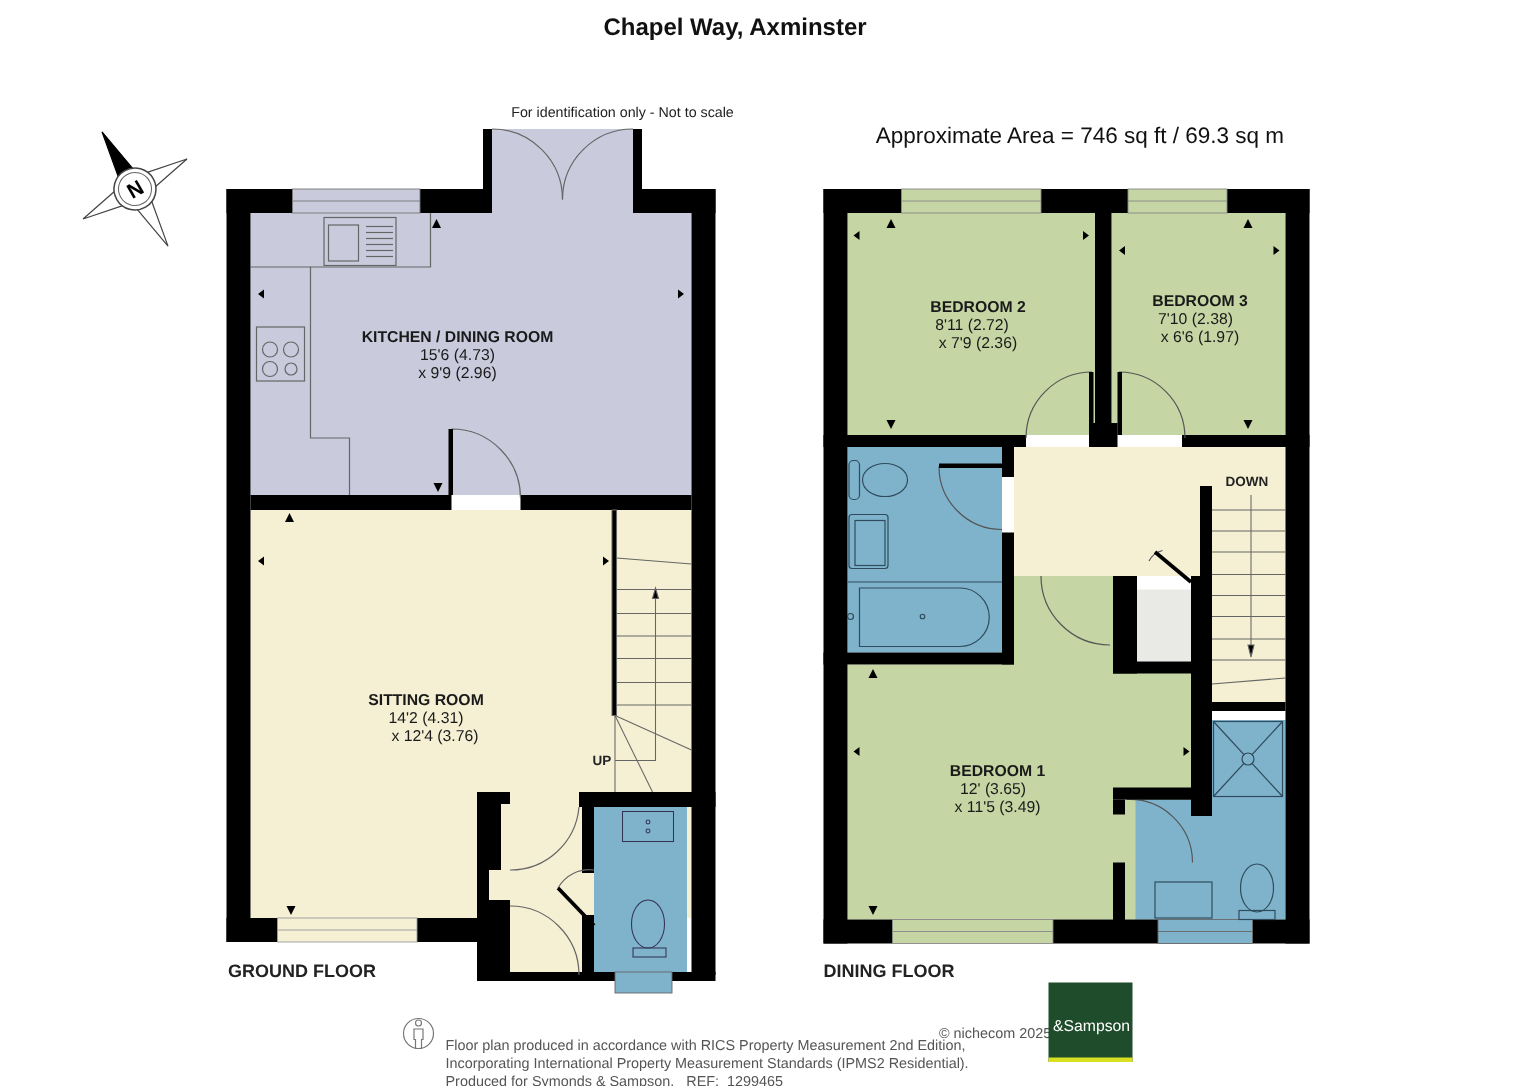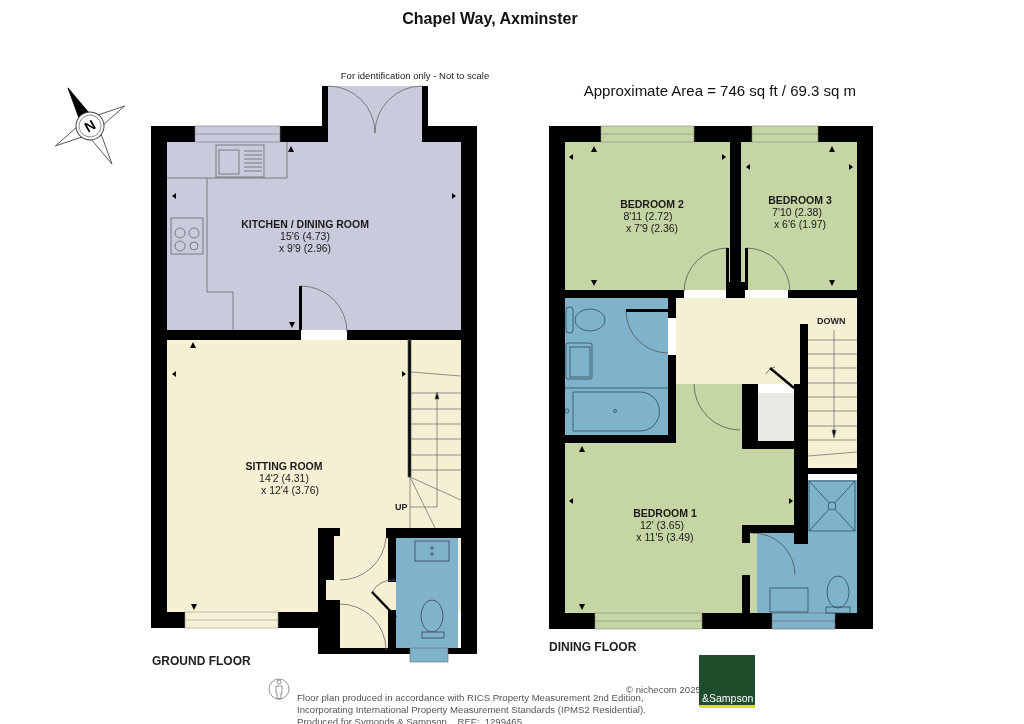--- a/index.html
+++ b/index.html
@@ -284,28 +284,28 @@
     <text class="rd" x="652" y="232" text-anchor="middle">x 7'9 (2.36)</text>
     <text class="rn" x="800" y="204" text-anchor="middle">BEDROOM 3</text>
     <text class="rd" x="797" y="216" text-anchor="middle">7'10 (2.38)</text>
     <text class="rd" x="800" y="228" text-anchor="middle">x 6'6 (1.97)</text>
     <text class="rn" x="665" y="517" text-anchor="middle">BEDROOM  1</text>
     <text class="rd" x="662" y="529" text-anchor="middle">12' (3.65)</text>
     <text class="rd" x="665" y="541" text-anchor="middle">x 11'5 (3.49)</text>
   </g>
 </svg>
 
-<div class="floor-label" style="left:152px; top:640px;margin-top:14px;">GROUND FLOOR</div>
+<div class="floor-label" style="left:152px; top:640px;">GROUND FLOOR</div>
 <div class="floor-label" style="left:549px; top:640px;">DINING FLOOR</div>
 
 <svg class="figure-icon" width="22" height="32" viewBox="0 0 22 32">
   <circle cx="11" cy="16" r="10" fill="none" stroke="#777" stroke-width="0.8"></circle>
   <circle cx="11" cy="9" r="2" fill="none" stroke="#777" stroke-width="0.8"></circle>
   <path d="M8 13 L14 13 L14 20 L13 20 L13 26 L9 26 L9 20 L8 20 Z" fill="none" stroke="#777" stroke-width="0.8"></path>
 </svg>
 <div class="footer-text">Floor plan produced in accordance with RICS Property Measurement 2nd Edition,
 Incorporating International Property Measurement Standards (IPMS2 Residential).
 Produced for Symonds &amp; Sampson.   REF:  1299465</div>
 <div class="copyright">© nichecom 2025.</div>
 <div class="logo">
   <span style="top:27px;margin-top:36px;">Symonds</span>
-  <span style="top:38px;">&amp;Sampson</span>
+  <span style="top:24px;">&amp;Sampson</span>
 </div>
 
 </body></html>

